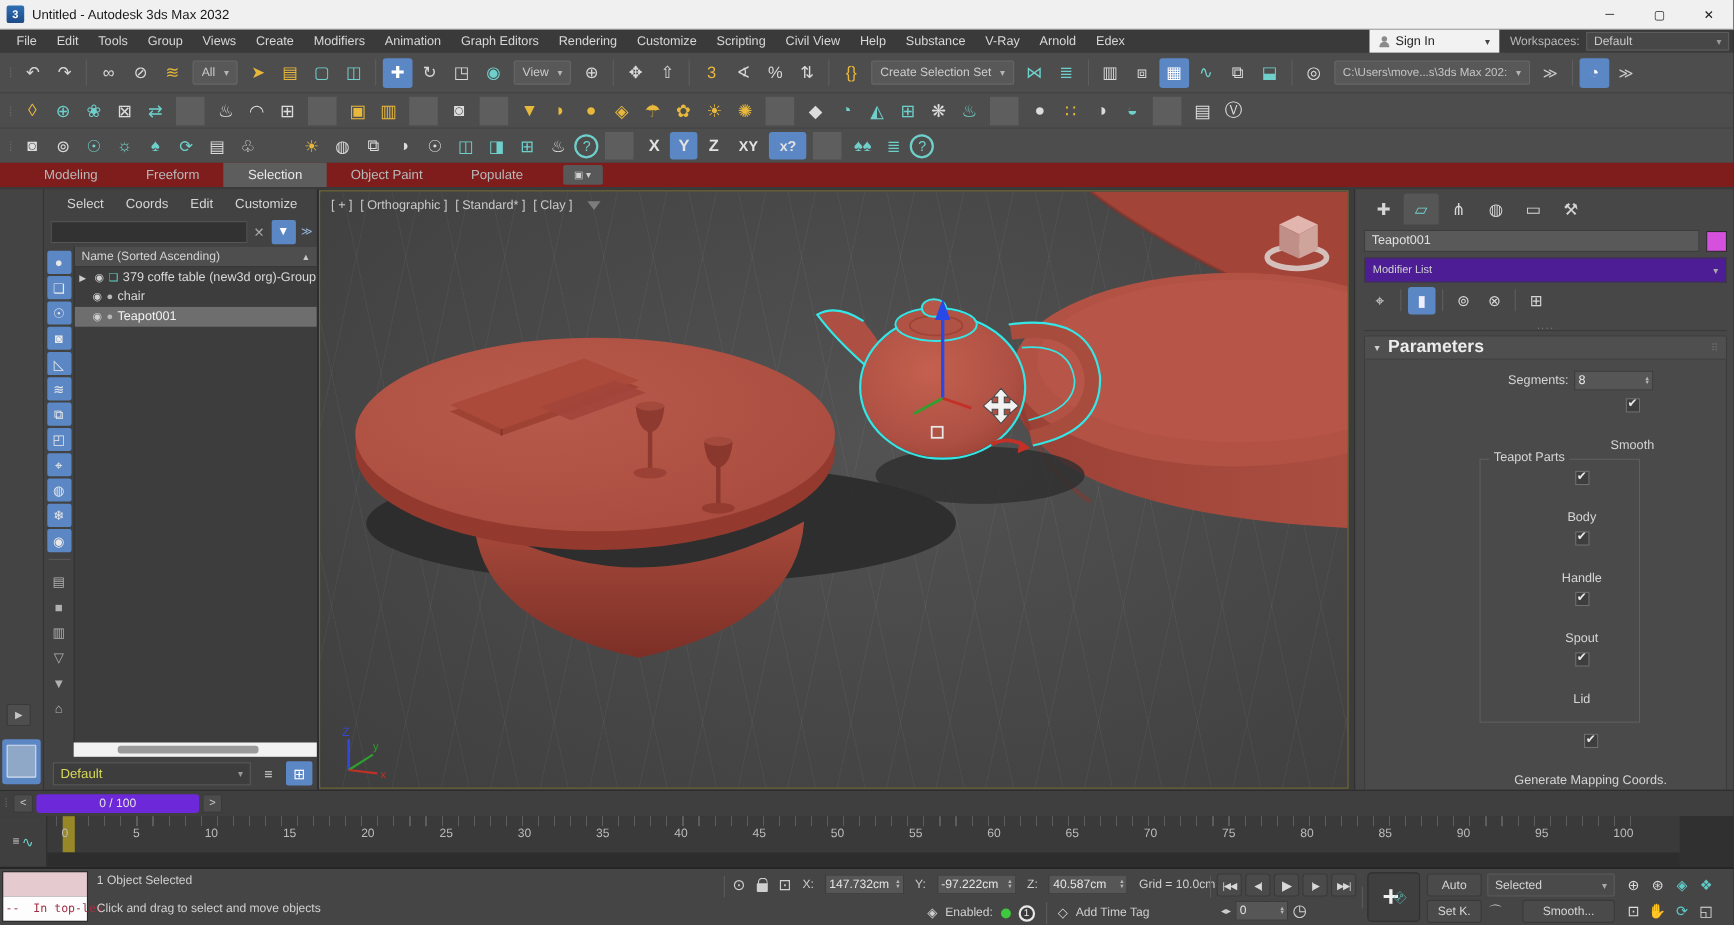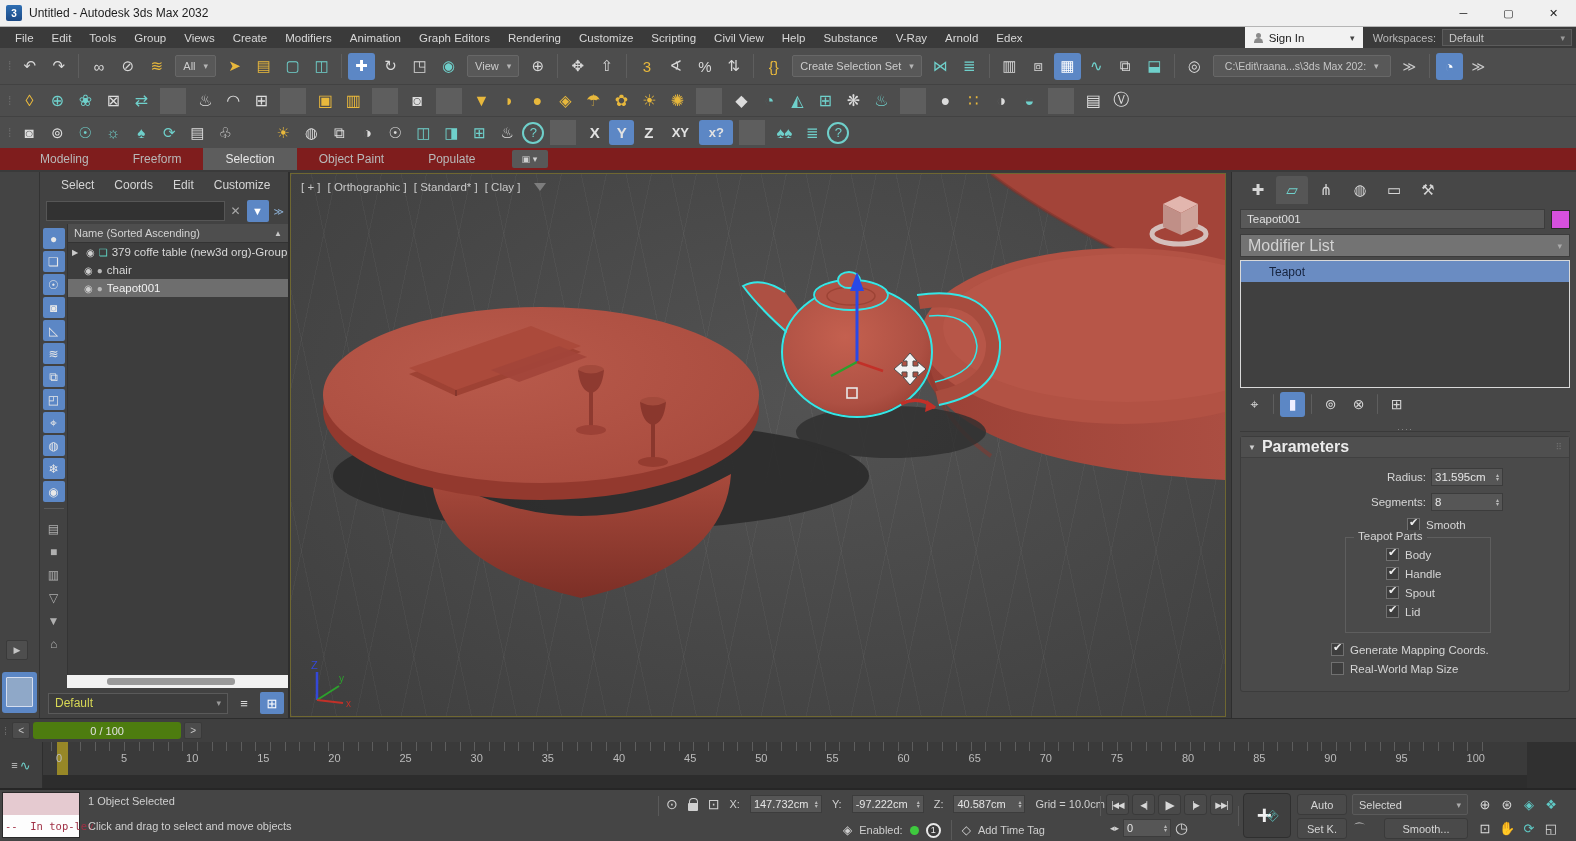--- a/index.html
+++ b/index.html
@@ -116,54 +116,54 @@
   .scene-svg { position:absolute; inset:0; }
 
   
   .cmdpanel { flex:1; background:#474747; border-left:1px solid #2e2e2e; display:flex; flex-direction:column; padding:2px 6px 0 8px; overflow:hidden; }
   .cp-tabs { height:32px; display:flex; align-items:center; gap:2px; flex:none; padding-left:2px; }
   .cp-tab { width:32px; height:28px; display:flex; align-items:center; justify-content:center; font-size:15px; color:#d5d5d5; border-radius:3px 3px 0 0; }
   .cp-tab.active { background:#565656; color:#6fd0cb; }
   .cp-name-row { height:26px; display:flex; align-items:center; gap:6px; flex:none; }
   .cp-name { flex:1; height:20px; background:#595959; border:1px solid #3c3c3c; color:#e0e0e0; font-size:11.5px; display:flex; align-items:center; padding:0 6px; }
   .cp-swatch { width:19px; height:19px; background:#d650de; border:1px solid #2a2a2a; flex:none; }
-  .cp-modlist { height:23px; margin-top:2px; background:#737373; border:1px solid #3c3c3c; color:#d2d2d2; font-size:16px; display:flex; align-items:center; padding:0 7px; flex:none; }
+  .cp-modlist { height:23px; margin-top:2px; background:#4c1d95; border:1px solid #3c3c3c; color:#d2d2d2; font-size:10px; display:flex; align-items:center; padding:0 7px; flex:none; }
   .cp-modlist::after { content:"▾"; margin-left:auto; color:#aaa; font-size:9px; }
   .cp-stack { height:128px; margin-top:3px; background:#404040; border:1px solid #d9d9d9; flex:none; }
   .stack-row { height:21px; background:#6a8cc2; color:#16243f; font-size:12px; display:flex; align-items:center; padding-left:28px; }
   .cp-stackbtns { height:32px; display:flex; align-items:center; gap:3px; padding-left:2px; flex:none; }
   .sb-btn { width:25px; height:25px; display:flex; align-items:center; justify-content:center; color:#d5d5d5; font-size:14px; border-radius:3px; }
   .sb-btn.active { background:#5c87c5; color:#eef; }
   .sb-sep { width:1px; height:20px; background:#5e5e5e; margin:0 3px; }
   .cp-split { height:12px; border-bottom:1px solid #3a3a3a; position:relative; flex:none; margin-bottom:4px; }
   .cp-split::after { content:"····"; position:absolute; left:50%; top:4px; transform:translateX(-50%); color:#8a8a8a; font-size:9px; letter-spacing:1px; }
   .rollout { border:1px solid #3c3c3c; border-radius:3px; background:#4a4a4a; flex:none; }
   .ro-head { height:21px; background:#4f4f4f; display:flex; align-items:center; padding:0 7px; gap:6px; border-bottom:1px solid #404040; }
   .ro-caret { font-size:8px; color:#cfcfcf; }
   .ro-title { font-size:16px; font-weight:bold; color:#ececec; }
   .ro-grip { margin-left:auto; color:#6e6e6e; font-size:9px; }
   .ro-body { padding:10px 8px 10px 8px; font-size:11.5px; color:#d5d5d5; }
   .prm-row { display:flex; align-items:center; justify-content:flex-end; margin-bottom:7px; padding-right:58px; }
   .prm-label { margin-right:5px; }
   .prm-field { width:72px; height:18px; background:#565656; border:1px solid #3c3c3c; display:flex; align-items:center; padding:0 3px; color:#e6e6e6; }
   .spin { margin-left:auto; display:flex; flex-direction:column; line-height:4.5px; font-size:6px; color:#b8b8b8; padding-left:3px; }
-  .cb-row { display:flex; align-items:center; gap:6px; margin:6px 0; }
+  .cb-row { display:flex; align-items:center; gap:24px; margin:6px 0;flex-direction:column; }
   .cb { width:13px; height:13px; background:#3e3e3e; border:1px solid #707070; flex:none; position:relative; }
   .cb.checked::after { content:"✔"; position:absolute; left:1px; top:-3px; color:#ececec; font-size:11px; }
   .smooth-row { margin-left:158px; }
   .groupbox { width:146px; margin:4px 0 10px 96px; border:1px solid #5e5e5e; padding:4px 0 8px 40px; position:relative; }
   .gb-legend { position:absolute; top:-8px; left:8px; background:#4a4a4a; padding:0 4px; font-size:11.5px; color:#d5d5d5; }
   .gmc-row { margin-left:82px; }
   .rws-row { margin-left:82px; }
 
   
   .tl-a { height:24px; background:#3f3f3f; display:flex; align-items:center; padding-left:4px; gap:3px; flex:none; border-top:1px solid #2d2d2d; }
   .tl-a::before { content:"⁞"; color:#6a6a6a; font-size:11px; margin-right:2px; }
   .tl-btn { width:18px; height:17px; background:#4c4c4c; border:1px solid #3a3a3a; border-radius:2px; color:#c5c5c5; font-size:10px; display:flex; align-items:center; justify-content:center; }
-  .tl-frame { width:148px; height:17px; background:#4d7c0f; border-radius:3px; color:#e2e2e2; font-size:11px; display:flex; align-items:center; justify-content:center; }
+  .tl-frame { width:148px; height:17px; background:#6d28d9; border-radius:3px; color:#e2e2e2; font-size:11px; display:flex; align-items:center; justify-content:center; }
   .ruler-row { height:46px; display:flex; flex:none; background:#383838; }
   .ruler-left { width:42px; flex:none; display:flex; align-items:center; justify-content:center; gap:2px; color:#6fd0cb; font-size:13px; background:#3f3f3f; }
   .ruler-left .b { color:#cfcfcf; font-size:11px; }
   .ruler { position:relative; width:1485px; flex:none; background:#3a3a3a; border-left:1px solid #2e2e2e; }
   .ruler .minor { position:absolute; left:8px; right:40px; top:0; height:9px;
      background:repeating-linear-gradient(90deg, #5d5d5d 0 1px, transparent 1px 14.6px); }
   .tick-labels { position:absolute; left:13px; right:42px; top:10px; display:flex; justify-content:space-between; }
   .tick-labels span { color:#bcbcbc; font-size:11px; }
   .ruler .under { position:absolute; left:0; right:0; bottom:0; height:13px; background:#2d2d2d; }
   .frame-marker { position:absolute; left:14px; top:0; width:11px; height:33px; background:#9c8b26; opacity:.95; }
@@ -388,21 +388,21 @@
         <span class="g">⧉</span>
       </div>
       <div class="icon-btn teal">
         <span class="g">⬓</span>
       </div>
       <div class="icon-btn sep"></div>
       <div class="icon-btn">
         <span class="g">◎</span>
       </div>
       <div class="icon-btn dd path">
-        <span class="lbl">C:\Edit\raana...s\3ds Max 202:</span>
+        <span class="lbl">C:\Users\move...s\3ds Max 202:</span>
       </div>
       <div class="icon-btn plain">
         <span class="g">≫</span>
       </div>
       <div class="icon-btn sep"></div>
       <div class="icon-btn active">
         <span class="g">◔</span>
       </div>
       <div class="icon-btn plain">
         <span class="g">≫</span>
@@ -868,25 +868,20 @@
         </div>
       <div class="cp-name-row">
         <div class="cp-name">
             <span>Teapot001</span>
           </div>
         <div class="cp-swatch"></div>
       </div>
       <div class="cp-modlist">
           <span>Modifier List</span>
         </div>
-      <div class="cp-stack">
-        <div class="stack-row">
-            <span>Teapot</span>
-          </div>
-      </div>
       <div class="cp-stackbtns">
 
       <div class="sb-btn">
             <span class="g">⌖</span>
           </div>
           <div class="sb-btn sb-sep"></div>
           <div class="sb-btn active">
             <span class="g">▮</span>
           </div>
           <div class="sb-btn sb-sep"></div>
@@ -902,30 +897,20 @@
           </div>
         </div>
       <div class="cp-split"></div>
       <div class="rollout">
         <div class="ro-head">
           <span class="ro-caret">▼</span>
           <span class="ro-title">Parameters</span>
           <span class="ro-grip">⠿</span>
         </div>
         <div class="ro-body">
-          <div class="prm-row">
-            <span class="prm-label">Radius:</span>
-            <div class="prm-field">
-              <span>31.595cm</span>
-              <span class="spin">
-                  <span>▴</span>
-                  <span>▾</span>
-                </span>
-            </div>
-          </div>
           <div class="prm-row">
             <span class="prm-label">Segments:</span>
             <div class="prm-field">
               <span>8</span>
               <span class="spin">
                   <span>▴</span>
                   <span>▾</span>
                 </span>
             </div>
           </div>

